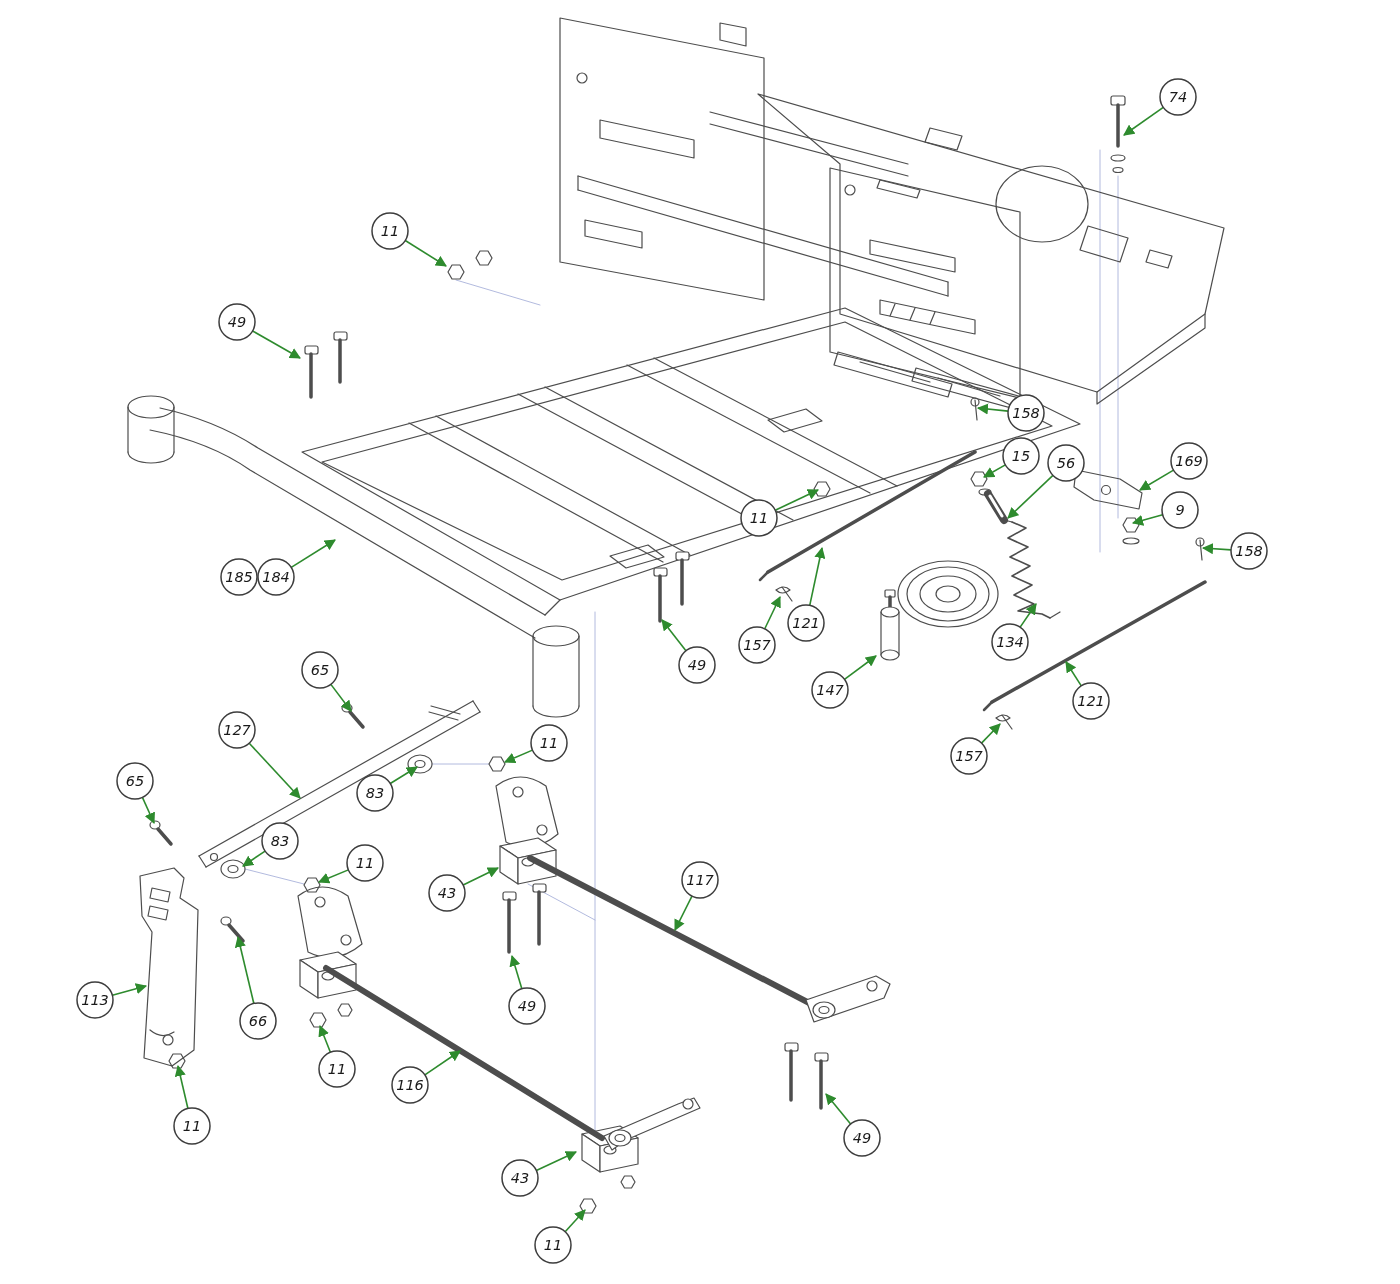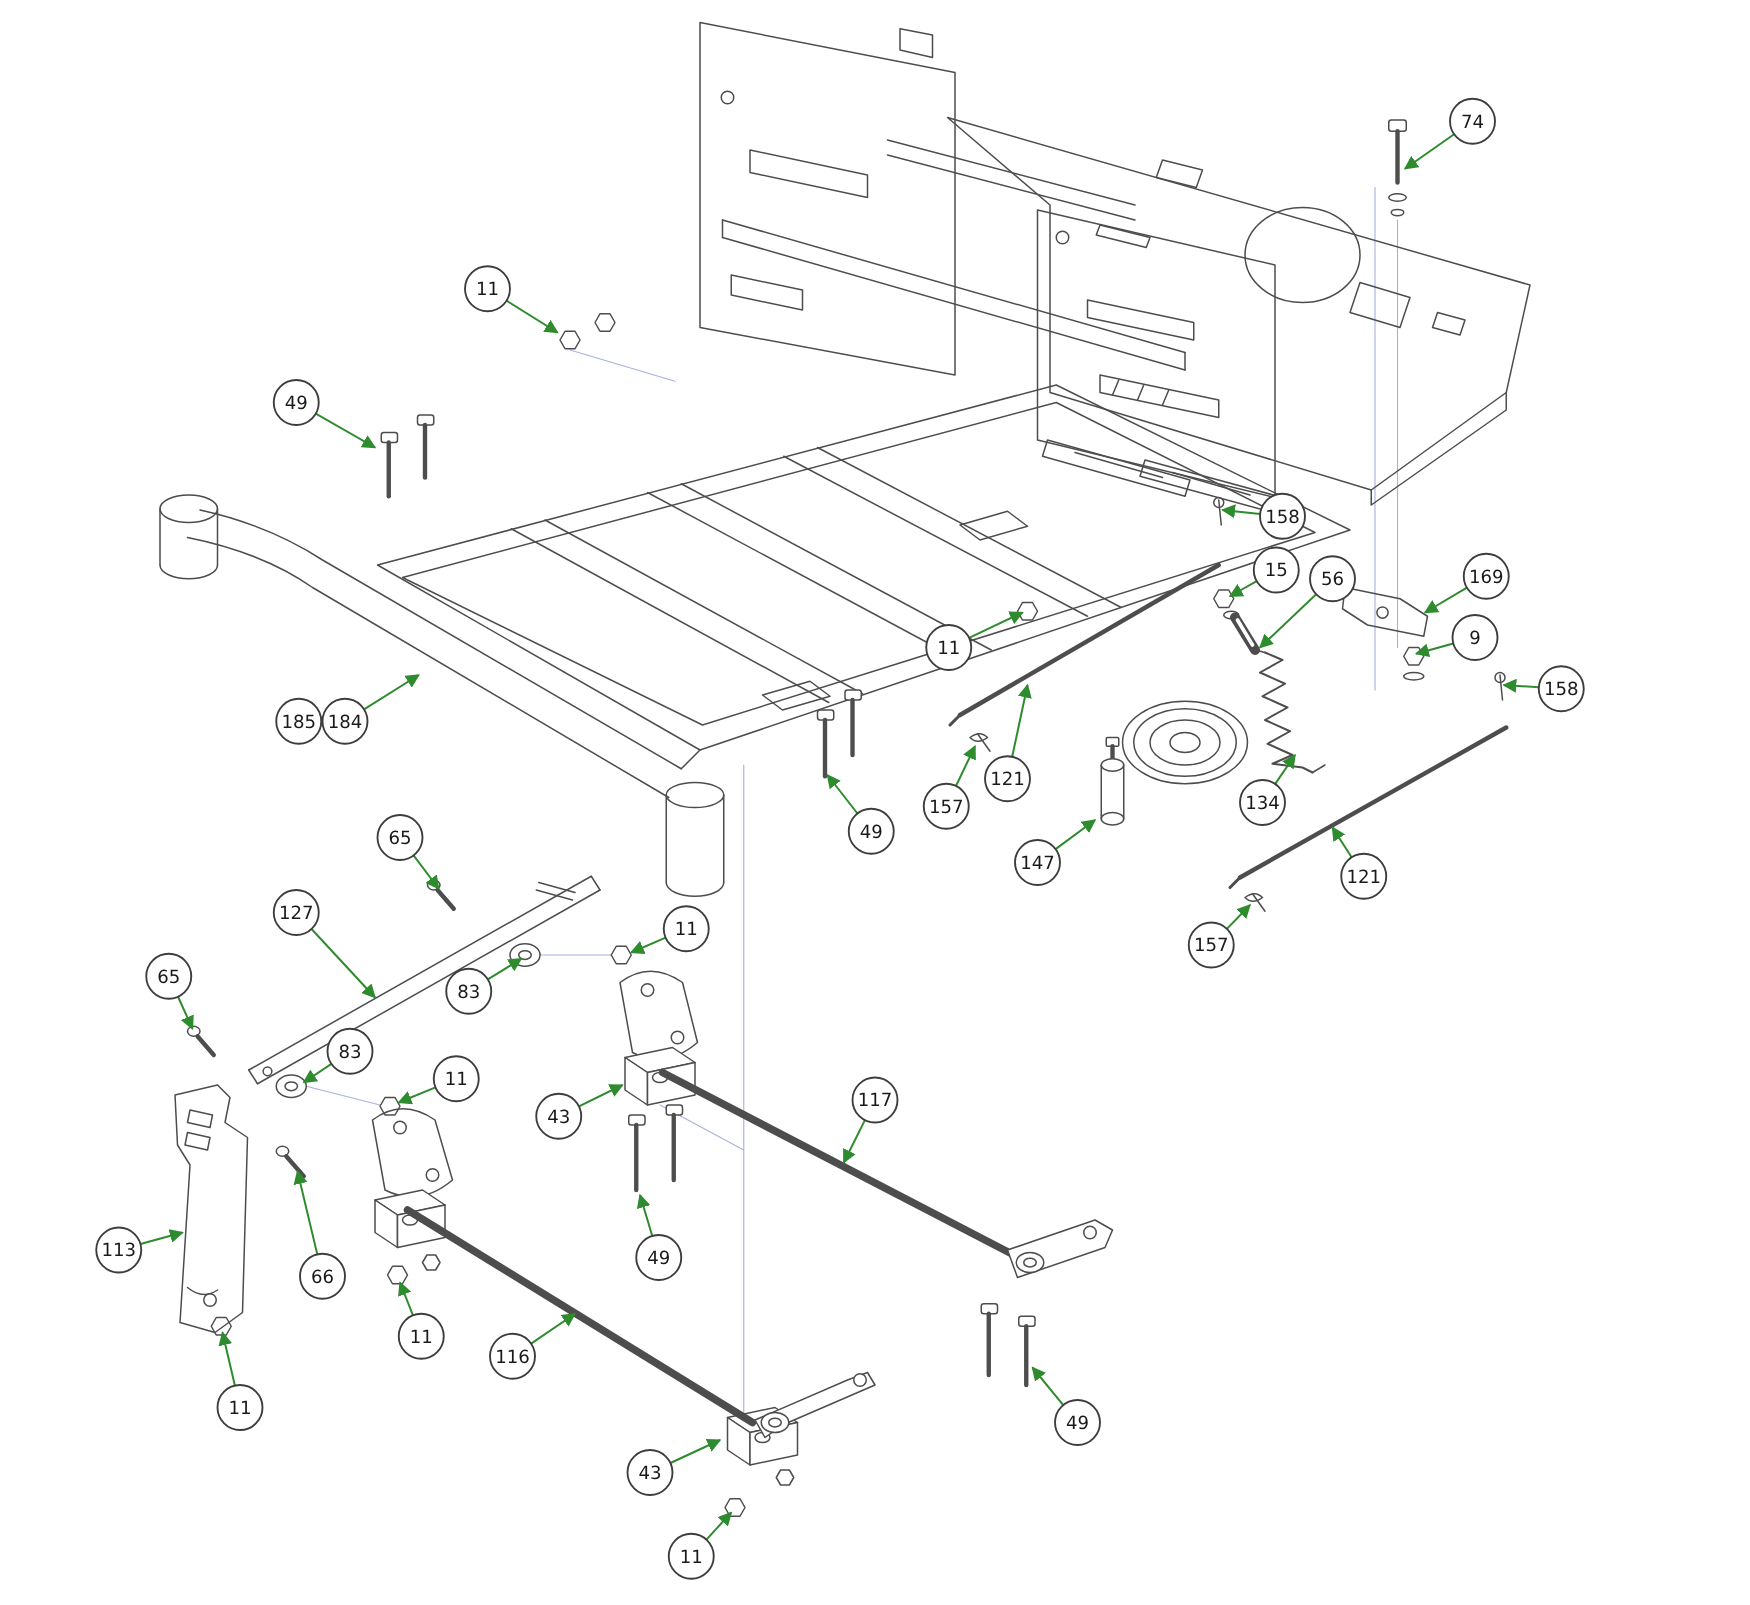--- a/index.html
+++ b/index.html
@@ -1,17 +1,17 @@
 <!DOCTYPE html>
 <html style="--bg: #ffffff; --line: #4d4d4d; --leader: #2e8b2e; --guide: #a9b2da; --bubble: #3d3d3d;"><head>
 <meta charset="utf-8">
 <style>
   html,body{margin:0;padding:0;background:#ffffff;}
   #diagram-canvas{position:relative;width:1400px;height:1284px;background:var(--bg,#fff);
-    font-family:"DejaVu Sans", sans-serif;}
+    font-family:"DejaVu Sans", sans-serif;font-style:italic;}
   svg{display:block;}
   .machine{stroke:var(--line,#4d4d4d);fill:none;stroke-width:1.2;stroke-linejoin:round;stroke-linecap:round;}
   .thick{stroke-width:3.5;}
   .rod{stroke-width:6;}
   .hwfill{fill:#ffffff;}
   .guide{stroke:var(--guide,#a9b2da);stroke-width:0.9;}
   .leader{stroke:var(--leader,#2e8b2e);stroke-width:1.6;fill:none;}
   .bubble{fill:#ffffff;stroke:var(--bubble,#3d3d3d);stroke-width:1.5;}
   .bubble-label{fill:#1a1a1a;font-size:14.5px;text-anchor:middle;font-family:"DejaVu Sans", sans-serif;}
 </style>

